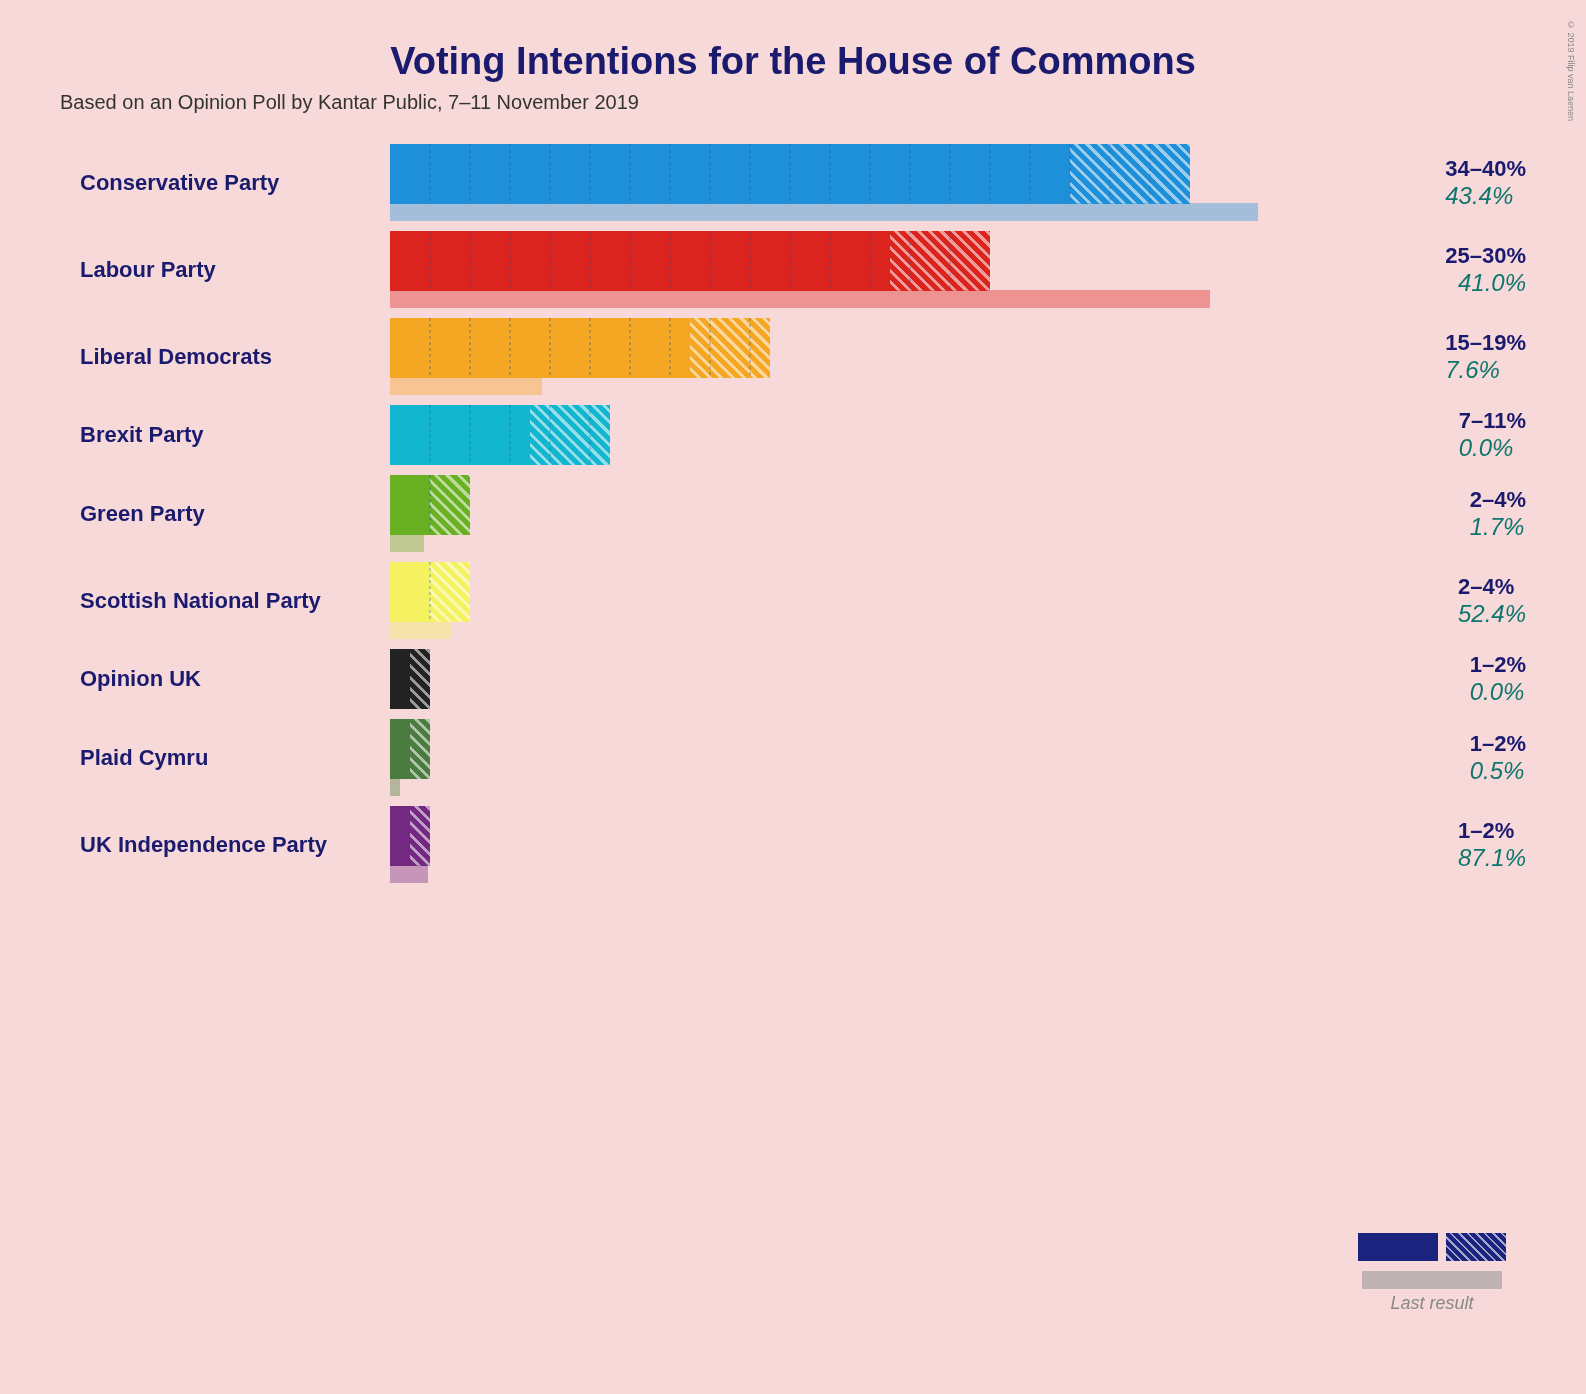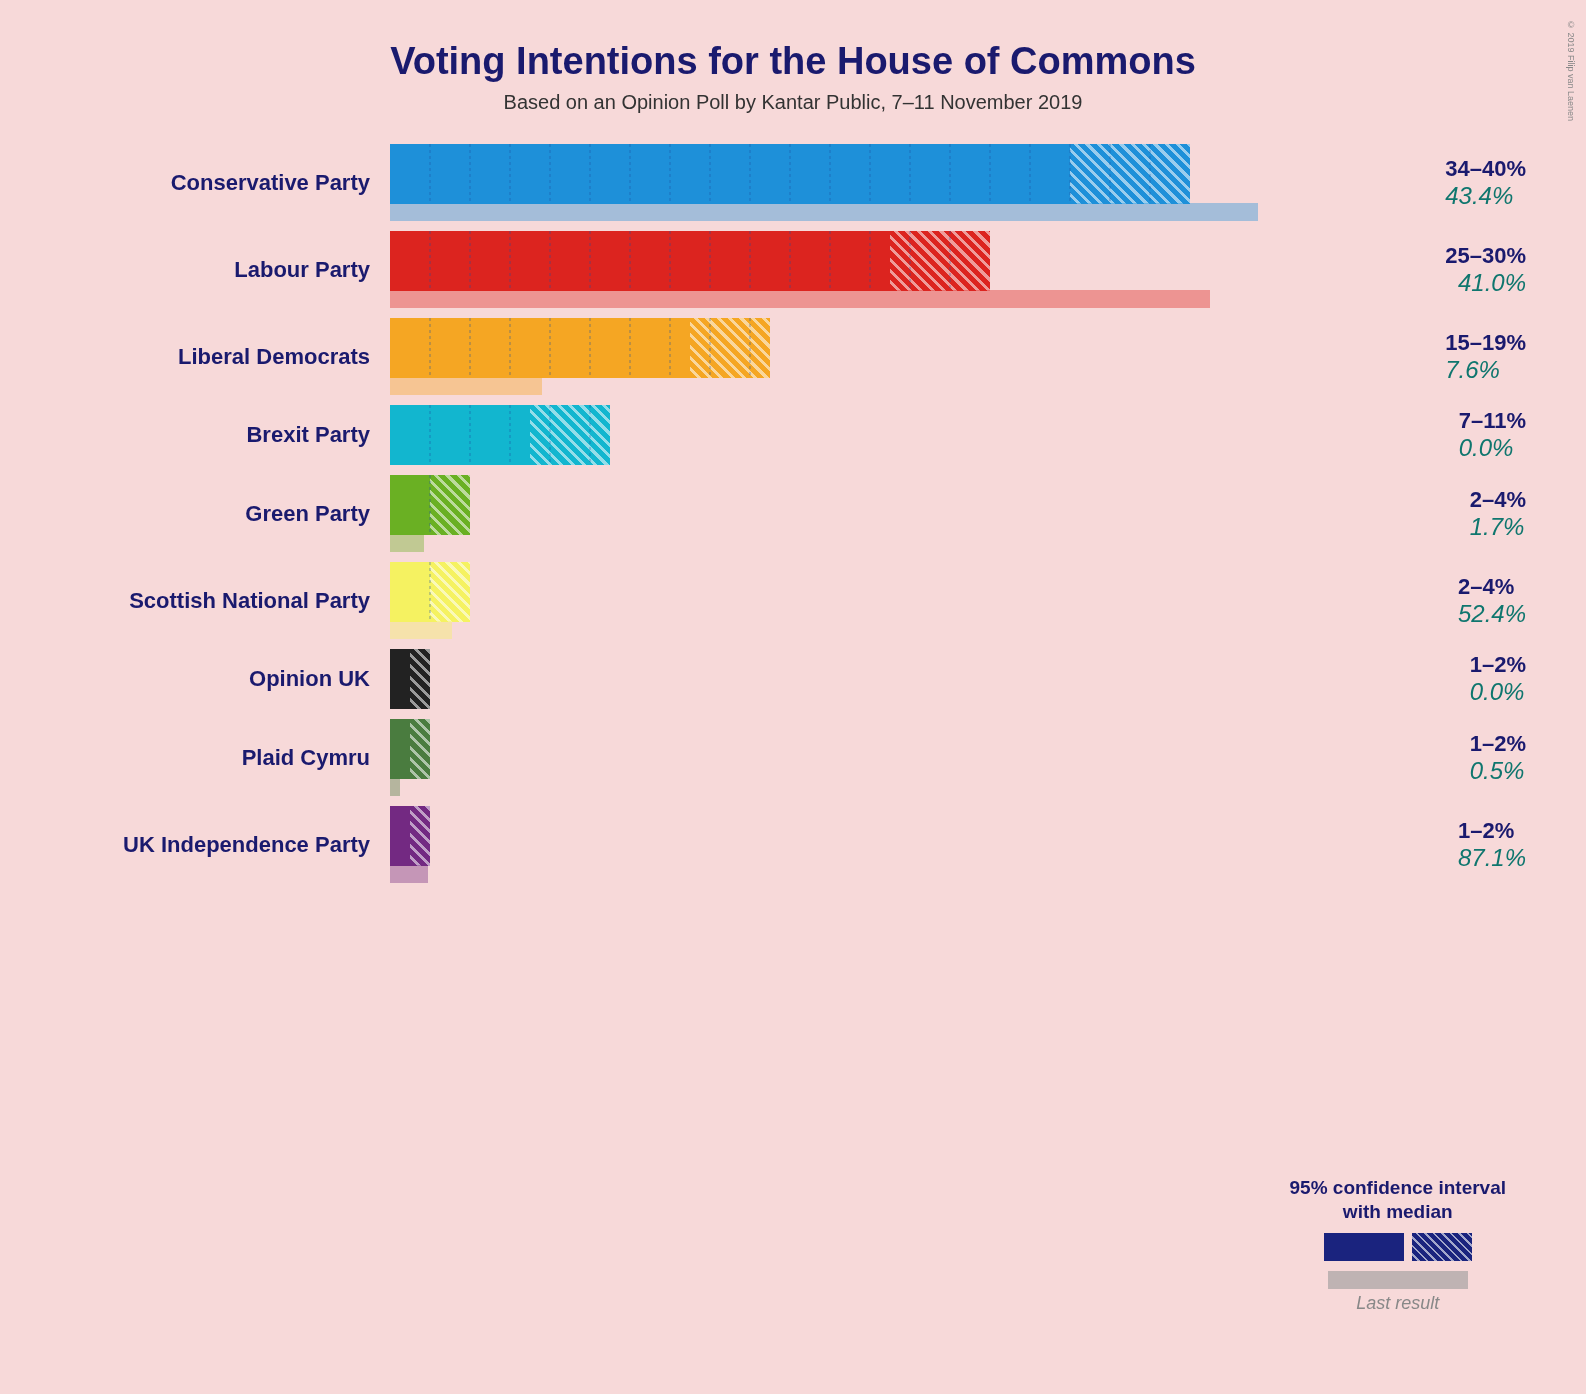--- a/index.html
+++ b/index.html
@@ -21,21 +21,21 @@
     }
     .chart-title {
       text-align: center;
       font-size: 38px;
       font-weight: bold;
       color: #1a1a6e;
       margin-bottom: 8px;
       margin-top: 10px;
     }
     .chart-subtitle {
-      text-align: center;
+      text-align: left;
       font-size: 20px;
       color: #333;
       margin-bottom: 30px;
     }
     .copyright {
       position: absolute;
       top: 20px;
       right: 10px;
       font-size: 9px;
       color: #888;
@@ -49,21 +49,21 @@
       margin-left: 20px;
     }
     .bar-row {
       display: flex;
       align-items: center;
       margin-bottom: 10px;
       position: relative;
     }
     .party-label {
       width: 310px;
-      text-align: right;
+      text-align: left;
       font-size: 22px;
       font-weight: bold;
       color: #1a1a6e;
       padding-right: 20px;
       flex-shrink: 0;
     }
     .bar-section {
       display: flex;
       flex-direction: column;
       position: relative;
@@ -348,21 +348,20 @@
           </div>
         </div>
         <div class="bar-labels" style="margin-left: 12px;">
           <div class="range-label">1–2%</div>
           <div class="pct-label">87.1%</div>
         </div>
       </div>
     </div>
 
   <div class="legend">
-    <div class="legend-title">95% confidence interval<br>with median</div>
     <div class="legend-items">
       <div class="legend-solid"></div>
       <div class="legend-hatched"></div>
     </div>
     <div style="display:flex;justify-content:center;margin-top:6px;">
       <div class="legend-last"></div>
     </div>
     <div class="legend-last-label">Last result</div>
   </div>
 </div>

